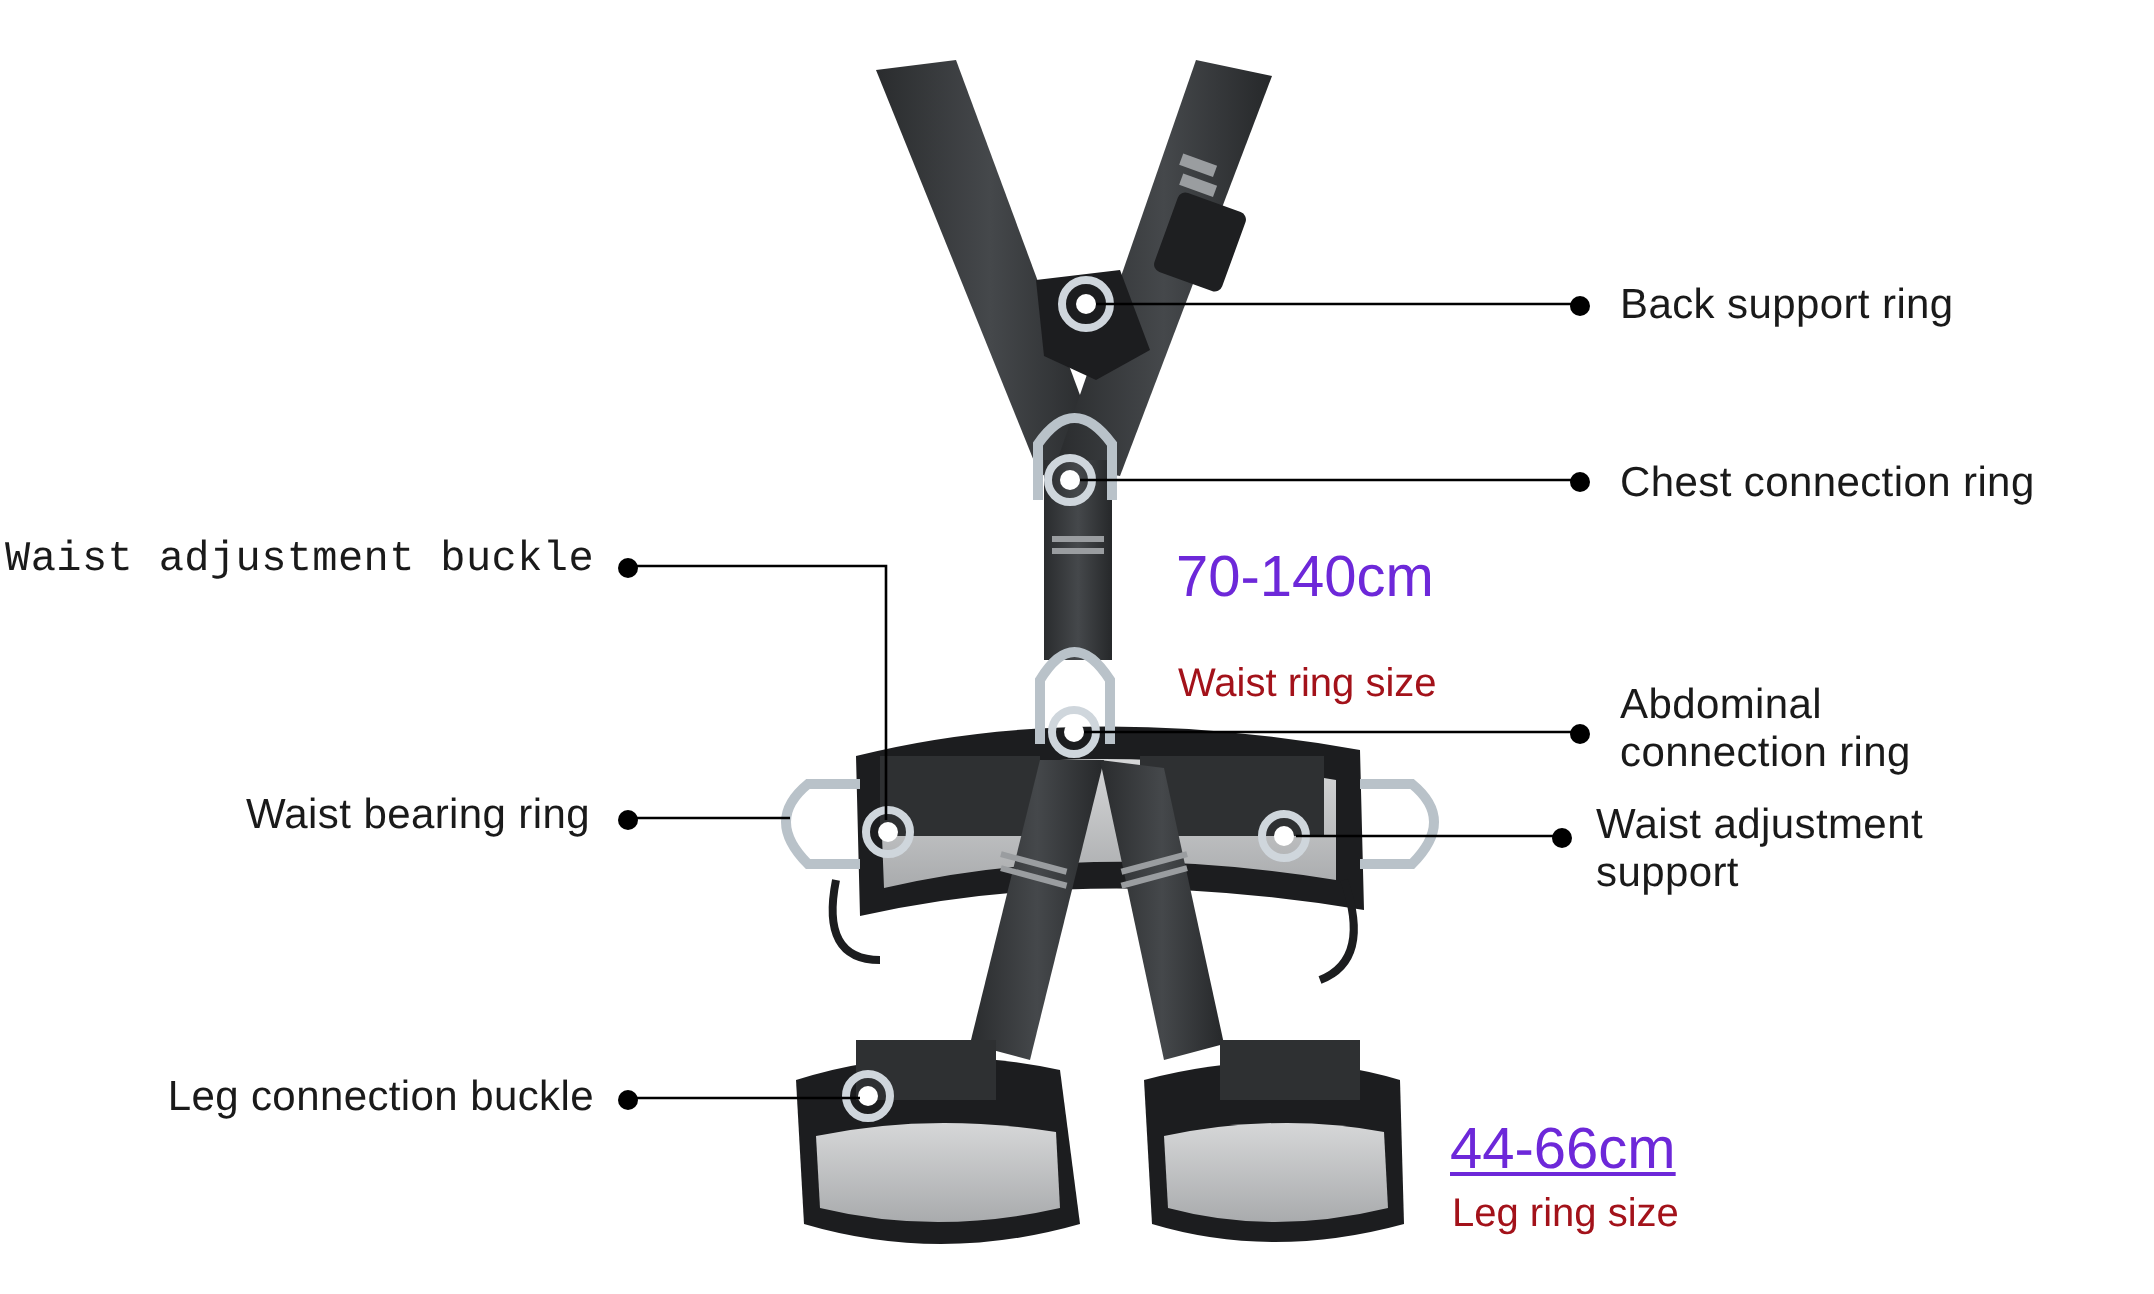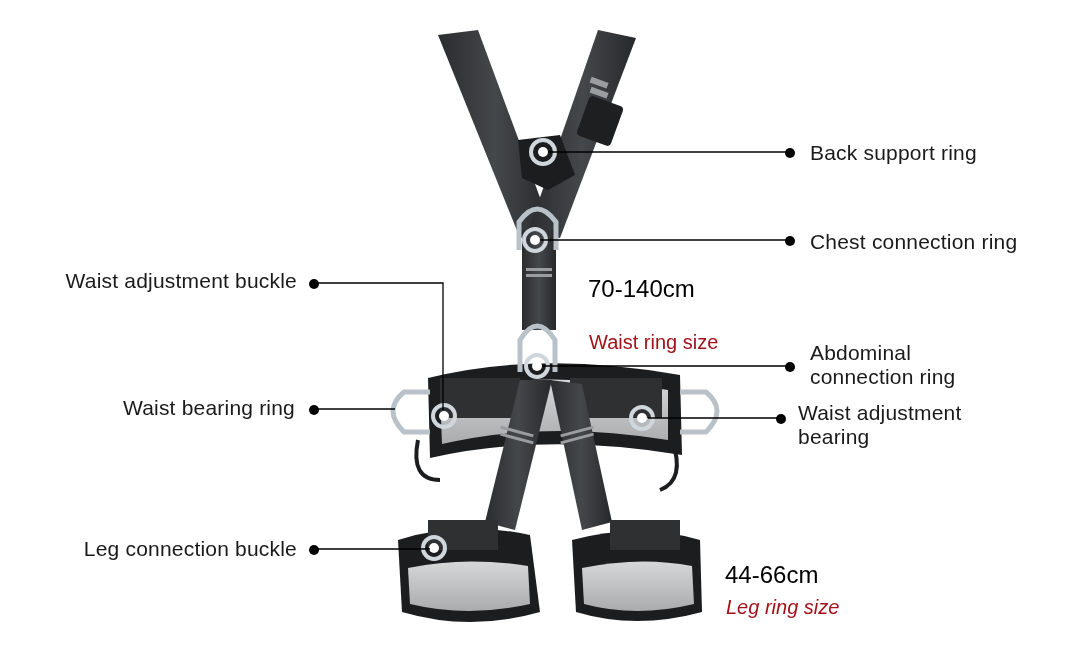--- a/index.html
+++ b/index.html
@@ -2,21 +2,21 @@
 <html><head>
 <meta charset="utf-8">
 <style>
   html, body { margin:0; padding:0; background:#ffffff; }
   body { width:1077px; height:647px; position:relative; overflow:hidden;
          font-family:"Liberation Sans", sans-serif; color:#1a1a1a; }
   .stage { position:absolute; left:0; top:0; width:1077px; height:553px; }
   svg.art { position:absolute; left:0; top:0; }
   .label { position:absolute; font-size:21px; line-height:24px; color:#1a1a1a; white-space:nowrap; letter-spacing:0.2px; }
   .label.right-align { text-align:right; }
-  .size-value { position:absolute; font-size:24px; line-height:30px; color:#000000; white-space:nowrap; }
+  .size-value { position:absolute; font-size:29px; line-height:30px; color:#6d28d9; white-space:nowrap; }
   .size-caption { position:absolute; font-size:20px; line-height:24px; color:#a3121a; white-space:nowrap; }
   .dot { position:absolute; width:10px; height:10px; border-radius:50%; background:#000; }
 </style>
 </head>
 <body>
 
 <div class="stage">
 
   <svg class="art" width="1077" height="647" viewBox="0 0 1077 647">
     <defs>
@@ -110,23 +110,23 @@
   <div class="dot" style="left:785px;top:362px;"></div>
   <div class="dot" style="left:309px;top:405px;"></div>
   <div class="dot" style="left:776px;top:414px;"></div>
   <div class="dot" style="left:309px;top:545px;"></div>
 
   <div class="label" style="left:810px;top:141px;">Back support ring</div>
   <div class="label" style="left:810px;top:230px;">Chest connection ring</div>
   <div class="label" style="left:810px;top:341px;">Abdominal</div>
   <div class="label" style="left:810px;top:365px;">connection ring</div>
   <div class="label" style="left:798px;top:401px;">Waist adjustment</div>
-  <div class="label" style="left:798px;top:425px;">bearing</div>
+  <div class="label" style="left:798px;top:425px;">support</div>
 
-  <div class="label right-align" style="right:780px;top:269px;">Waist adjustment buckle</div>
+  <div class="label right-align" style="right:780px;top:269px;font-family:Liberation Mono, monospace;">Waist adjustment buckle</div>
   <div class="label right-align" style="right:782px;top:396px;">Waist bearing ring</div>
   <div class="label right-align" style="right:780px;top:537px;">Leg connection buckle</div>
 
   <div class="size-value" style="left:588px;top:274px;">70-140cm</div>
   <div class="size-caption" style="left:589px;top:310px;margin-top:20px;">Waist ring size</div>
-  <div class="size-value" style="left:725px;top:560px;">44-66cm</div>
-  <div class="size-caption" style="left:726px;top:595px;font-style:italic;">Leg ring size</div>
+  <div class="size-value" style="left:725px;top:560px;text-decoration:underline;">44-66cm</div>
+  <div class="size-caption" style="left:726px;top:595px;">Leg ring size</div>
 </div>
 
 </body></html>

